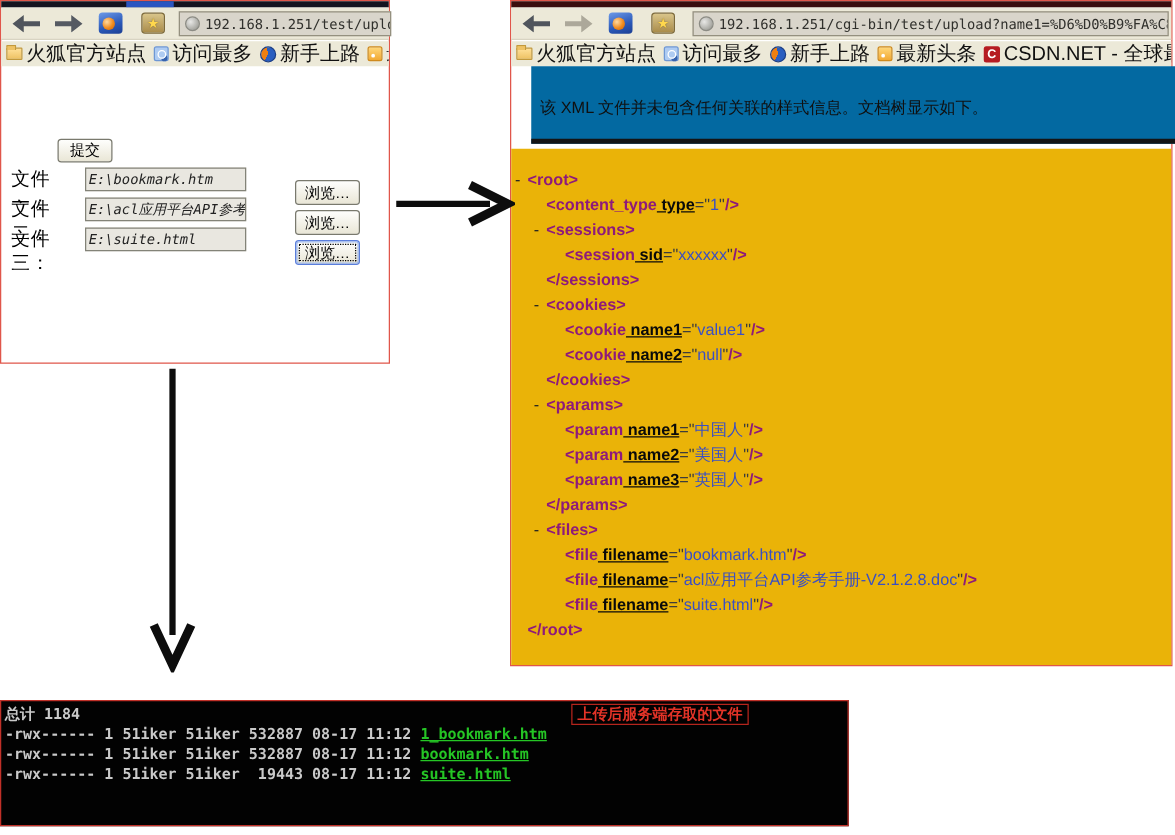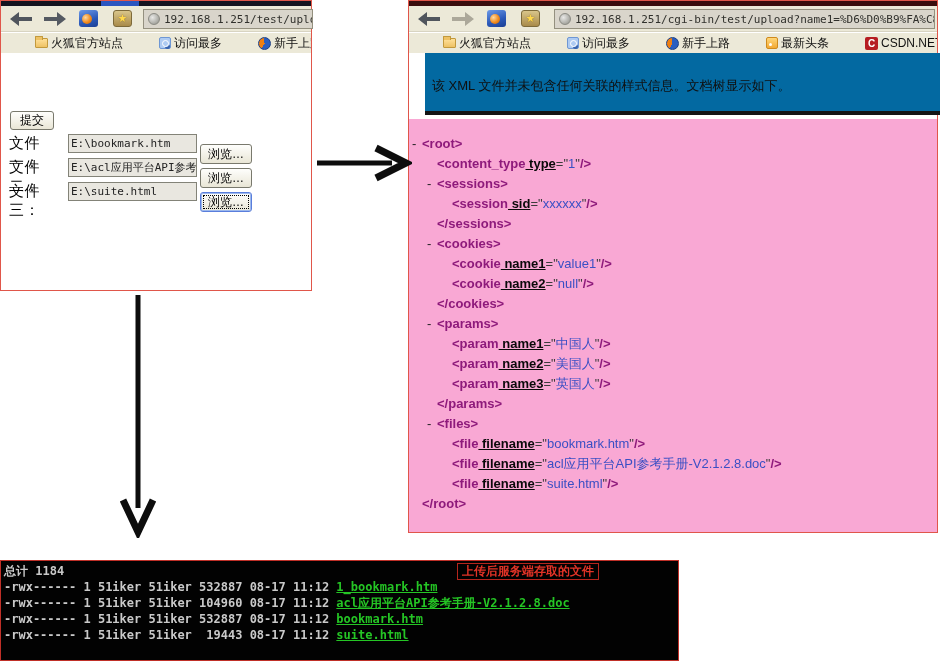--- a/index.html
+++ b/index.html
@@ -25,52 +25,52 @@
   .home-tile { left:112px; background:linear-gradient(#d9c58a,#a98b4a); border:1px solid #7d6a3a; }
   .home-tile::after { content:"★"; position:absolute; left:0; right:0; top:1px; text-align:center; font-size:11px; color:#ffd84d; text-shadow:0 0 1px #6b5520; }
 
   .urlbar { position:absolute; top:3px; height:20px; background:#d9d5cb; border:1px solid #94907f; display:flex; align-items:center; gap:4px; padding:0 4px; overflow:hidden; }
   #win-left  .urlbar { left:142px; right:-2px; }
   #win-right .urlbar { left:145px; right:2px; }
   .globe { width:12px; height:12px; border-radius:50%; background:radial-gradient(circle at 35% 35%, #e8e8e6, #a8a8a2 70%, #84847e); border:1px solid #8b8b84; flex:0 0 auto; }
   .urltext { font-family:"DejaVu Sans Mono", monospace; font-size:11px; color:#30302c; white-space:nowrap; }
 
   .bookmarksbar { position:absolute; left:0; top:32px; width:100%; height:20px; background:#ece9d8; display:flex; align-items:center; gap:6px; padding:0 4px; overflow:hidden; white-space:nowrap; }
-  .bm { display:inline-flex; align-items:center; gap:3px; font-size:12px; color:#111; cursor:pointer; flex:0 0 auto;margin-left:30px; }
+  .bm { display:inline-flex; align-items:center; gap:3px; font-size:16px; color:#111; cursor:pointer; flex:0 0 auto; }
   .bm .icon { flex:0 0 auto; }
 
   .icon { display:inline-block; }
   .folder-icon { width:13px; height:10px; background:linear-gradient(#ffe098,#eec264); border:1px solid #c2993c; border-radius:1px; position:relative; }
   .folder-icon::before { content:""; position:absolute; left:-1px; top:-3px; width:6px; height:3px; background:#eec264; border:1px solid #c2993c; border-bottom:none; border-radius:1px 1px 0 0; }
   .search-icon { width:12px; height:12px; background:#aecbf2; border:1px solid #6e97d4; border-radius:2px; position:relative; }
   .search-icon::after { content:""; position:absolute; left:2px; top:2px; width:5px; height:5px; border:1.5px solid #ffffff; border-radius:50%; box-shadow:2px 3px 0 -1px #3763ad; }
   .firefox-icon { width:13px; height:13px; border-radius:50%; background:conic-gradient(from 210deg, #ef7f12 0 140deg, #2a5ec0 140deg 360deg); border:1px solid #1c3f85; }
   .rss-icon { width:12px; height:12px; background:linear-gradient(#ffd77a,#f2a933); border:1px solid #cf8a1d; border-radius:2px; position:relative; }
   .rss-icon::after { content:""; position:absolute; left:2px; bottom:2px; width:3px; height:3px; border-radius:50%; background:#fff; }
   .csdn-icon { width:13px; height:13px; background:#b61c22; border-radius:2px; color:#fff; font-weight:bold; font-size:10px; line-height:13px; text-align:center; }
   .csdn-icon::after { content:"C"; }
   .dashed-icon { width:12px; height:12px; border:1px dashed #9a968a; background:#f4f1e6; border-radius:2px; }
 
   
   .xp-btn { position:absolute; font-size:12px; color:#000; text-align:center;
             background:linear-gradient(#fefefc,#e9e6d6); border:1px solid #79796d; border-radius:3px; cursor:pointer;
-            font-family:"Liberation Sans", sans-serif; }
+            font-family:"Liberation Sans", sans-serif;margin-left:36px; }
   #submit-btn { left:9px; top:110px; width:44px; height:19px; }
   .frow { position:absolute; left:0; height:22px; }
   .frow .flabel { position:absolute; left:8px; top:1px; font-size:15px; color:#000; letter-spacing:0.5px; }
   .frow .finput { position:absolute; left:67px; top:1px; width:129px; height:19px; background:#e9e7e0; border:1px solid #838378;
                   font-family:"DejaVu Sans Mono", monospace; font-size:11px; color:#222; line-height:17px; padding:0 2px;
-                  white-space:nowrap; overflow:hidden; }
+                  white-space:nowrap; overflow:hidden;font-style:italic; }
   .frow .fbrowse { left:199px; top:11px; width:52px; height:20px; }
   .fbrowse.focused { border-color:#5a7edc; outline:1px dotted #000; outline-offset:-4px; box-shadow:0 0 0 1px #9db9ec inset; }
 
   
   .notice { position:absolute; left:16px; top:52px; width:100%; height:62px; background:#0369a1; border-bottom:4px solid #141414; }
   .notice span { position:absolute; left:7px; top:24px; font-size:13px; color:#101010; }
-  #xml-box { position:absolute; left:0; top:118px; width:100%; bottom:0; background:#f9a8d4; padding-top:15px; overflow:hidden; }
+  #xml-box { position:absolute; left:0; top:118px; width:100%; bottom:0; background:#eab308; padding-top:15px; overflow:hidden; }
   .xline { line-height:20px; font-size:13px; white-space:nowrap; }
   .xml-minus { display:inline-block; width:10px; margin-left:-10px; color:#222; cursor:pointer; }
   .tk-t { color:#8e1a7b; font-weight:bold; }
   .tk-a { color:#0a0a0a; font-weight:bold;text-decoration:underline; }
   .tk-e { color:#3c3c3c; }
   .tk-v { color:#3a4fc4; }
 
   
   #terminal { position:absolute; left:0; top:560px; width:679px; height:101px; background:#020202; border:1px solid #c03028;
               font-family:"DejaVu Sans Mono", monospace; font-size:12px; font-weight:bold; padding:2px 0 0 3px; overflow:hidden; }
@@ -223,20 +223,19 @@
   </svg>
   <svg id="arrow-down" class="arrow-svg" width="52" height="246">
     <line x1="26" y1="3" x2="26" y2="216" stroke="#0d0d0d" stroke-width="5"></line>
     <polyline points="11,208 26,240 41,208" stroke="#0d0d0d" stroke-width="7" fill="none"></polyline>
   </svg>
 
   <div id="terminal">
     <div id="term-lines">
         <div class="tline"><span class="tp-text">总计 1184</span></div>
         <div class="tline"><span class="tp-text">-rwx------ 1 51iker 51iker 532887 08-17 11:12 </span><span class="tp-file">1_bookmark.htm</span></div>
-        <div class="tline"><span class="tp-text">-rwx------ 1 51iker 51iker 104960 08-17 11:12 </span><span class="tp-file">acl应用平台API参考手册-V2.1.2.8.doc</span></div>
         <div class="tline"><span class="tp-text">-rwx------ 1 51iker 51iker 532887 08-17 11:12 </span><span class="tp-file">bookmark.htm</span></div>
         <div class="tline"><span class="tp-text">-rwx------ 1 51iker 51iker  19443 08-17 11:12 </span><span class="tp-file">suite.html</span></div>
       </div>
     <div id="term-note">上传后服务端存取的文件</div>
   </div>
 
 </div>
 
 </body></html>

